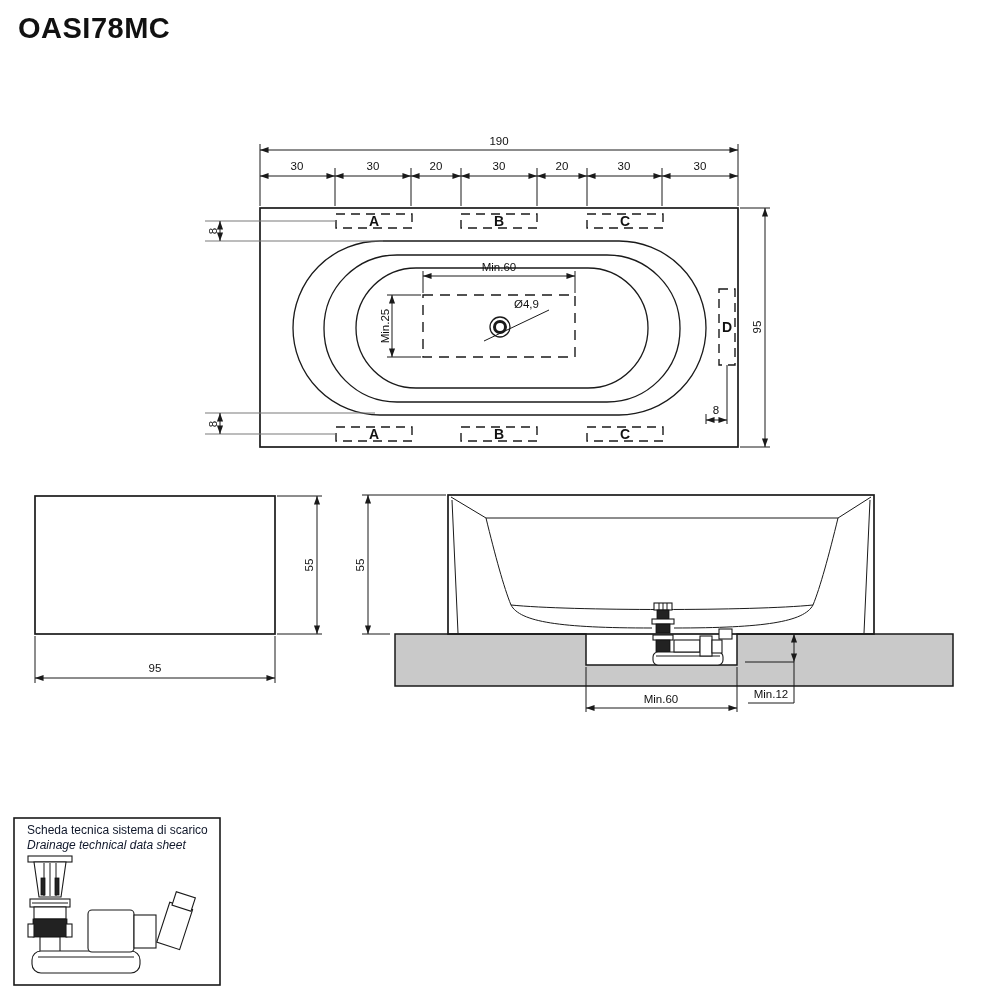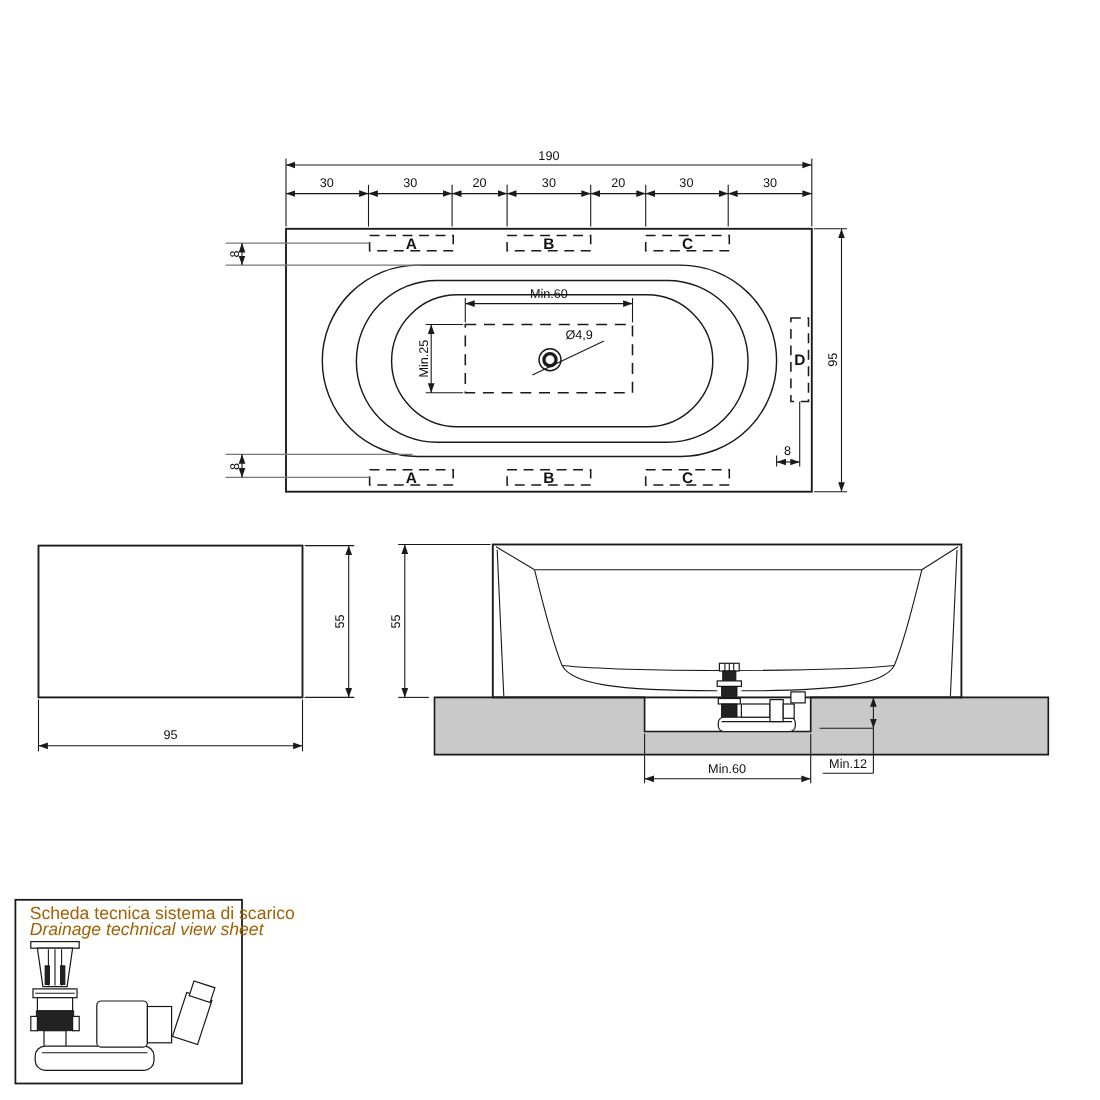--- a/index.html
+++ b/index.html
@@ -4,21 +4,21 @@
 <style>
   html,body{margin:0;padding:0;background:#ffffff;}
   body{width:1000px;height:1000px;position:relative;overflow:hidden;
        font-family:"Liberation Sans", sans-serif;}
   #stage{position:absolute;left:0;top:0;width:1000px;height:1000px;}
   svg{position:absolute;left:0;top:0;}
   .lbl{position:absolute;color:#111;}
   #title{left:18px;top:12px;font-size:29px;font-weight:bold;letter-spacing:.5px;}
   #caption{left:288px;top:449px;font-size:17px;font-style:italic;line-height:21px;color:#111;width:460px;}
   #caption b{font-weight:bold;}
-  #boxtext{left:27px;top:823px;font-size:16px;line-height:15px;color:#a16207;}
+  #boxtext{left:27px;top:823px;font-size:12px;line-height:15px;color:#0f172a;}
   #boxtext .en{font-style:italic;}
   
   .ln{stroke:#1a1a1a;stroke-width:1.3;fill:none;}
   .ln2{stroke:#1a1a1a;stroke-width:1.7;fill:none;}
   .thin{stroke:#1a1a1a;stroke-width:1;fill:none;}
   .lead{stroke:#7a7a7a;stroke-width:1.1;fill:none;}
   .dash{stroke:#1a1a1a;stroke-width:1.4;fill:none;stroke-dasharray:9 6;}
   .dash2{stroke:#1a1a1a;stroke-width:1.4;fill:none;stroke-dasharray:10 7;}
   .dim{stroke:#1a1a1a;stroke-width:1;fill:none;marker-start:url(#arr);marker-end:url(#arr);}
   .t{font-family:"Liberation Sans",sans-serif;font-size:11.5px;fill:#111;}
@@ -257,20 +257,21 @@
       <rect class="wfill" x="88" y="910" width="46" height="42" rx="4"></rect>
       <rect class="wfill" x="134" y="915" width="22" height="33"></rect>
       <g transform="rotate(18 175 925)">
         <rect class="wfill" x="163" y="905" width="24" height="42"></rect>
         <rect class="wfill" x="166" y="893" width="20" height="14"></rect>
       </g>
     </g>
   </g>
 </svg>
 
+<div class="lbl" id="title">OASI78MC</div>
 
 
 <div class="lbl" id="boxtext">
   <div class="it">Scheda tecnica sistema di scarico</div>
-  <div class="en">Drainage technical view sheet</div>
+  <div class="en">Drainage technical data sheet</div>
 </div>
 
 </div>
 
 </body></html>

